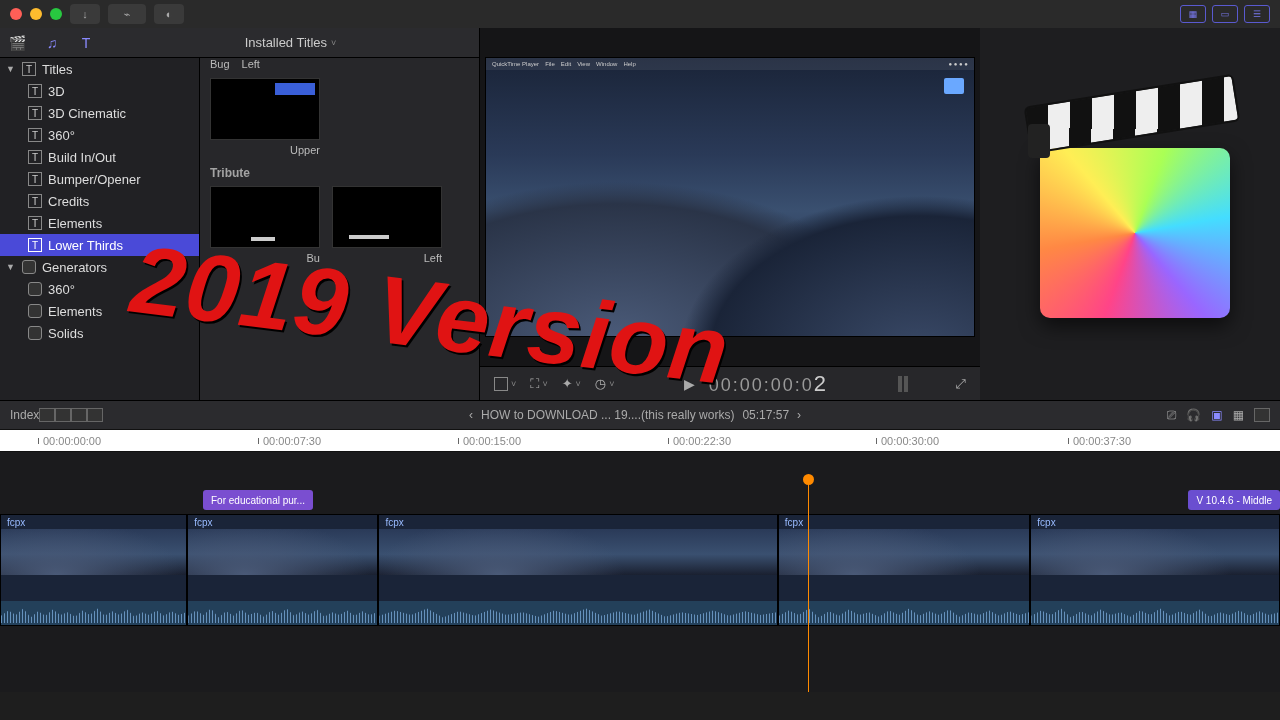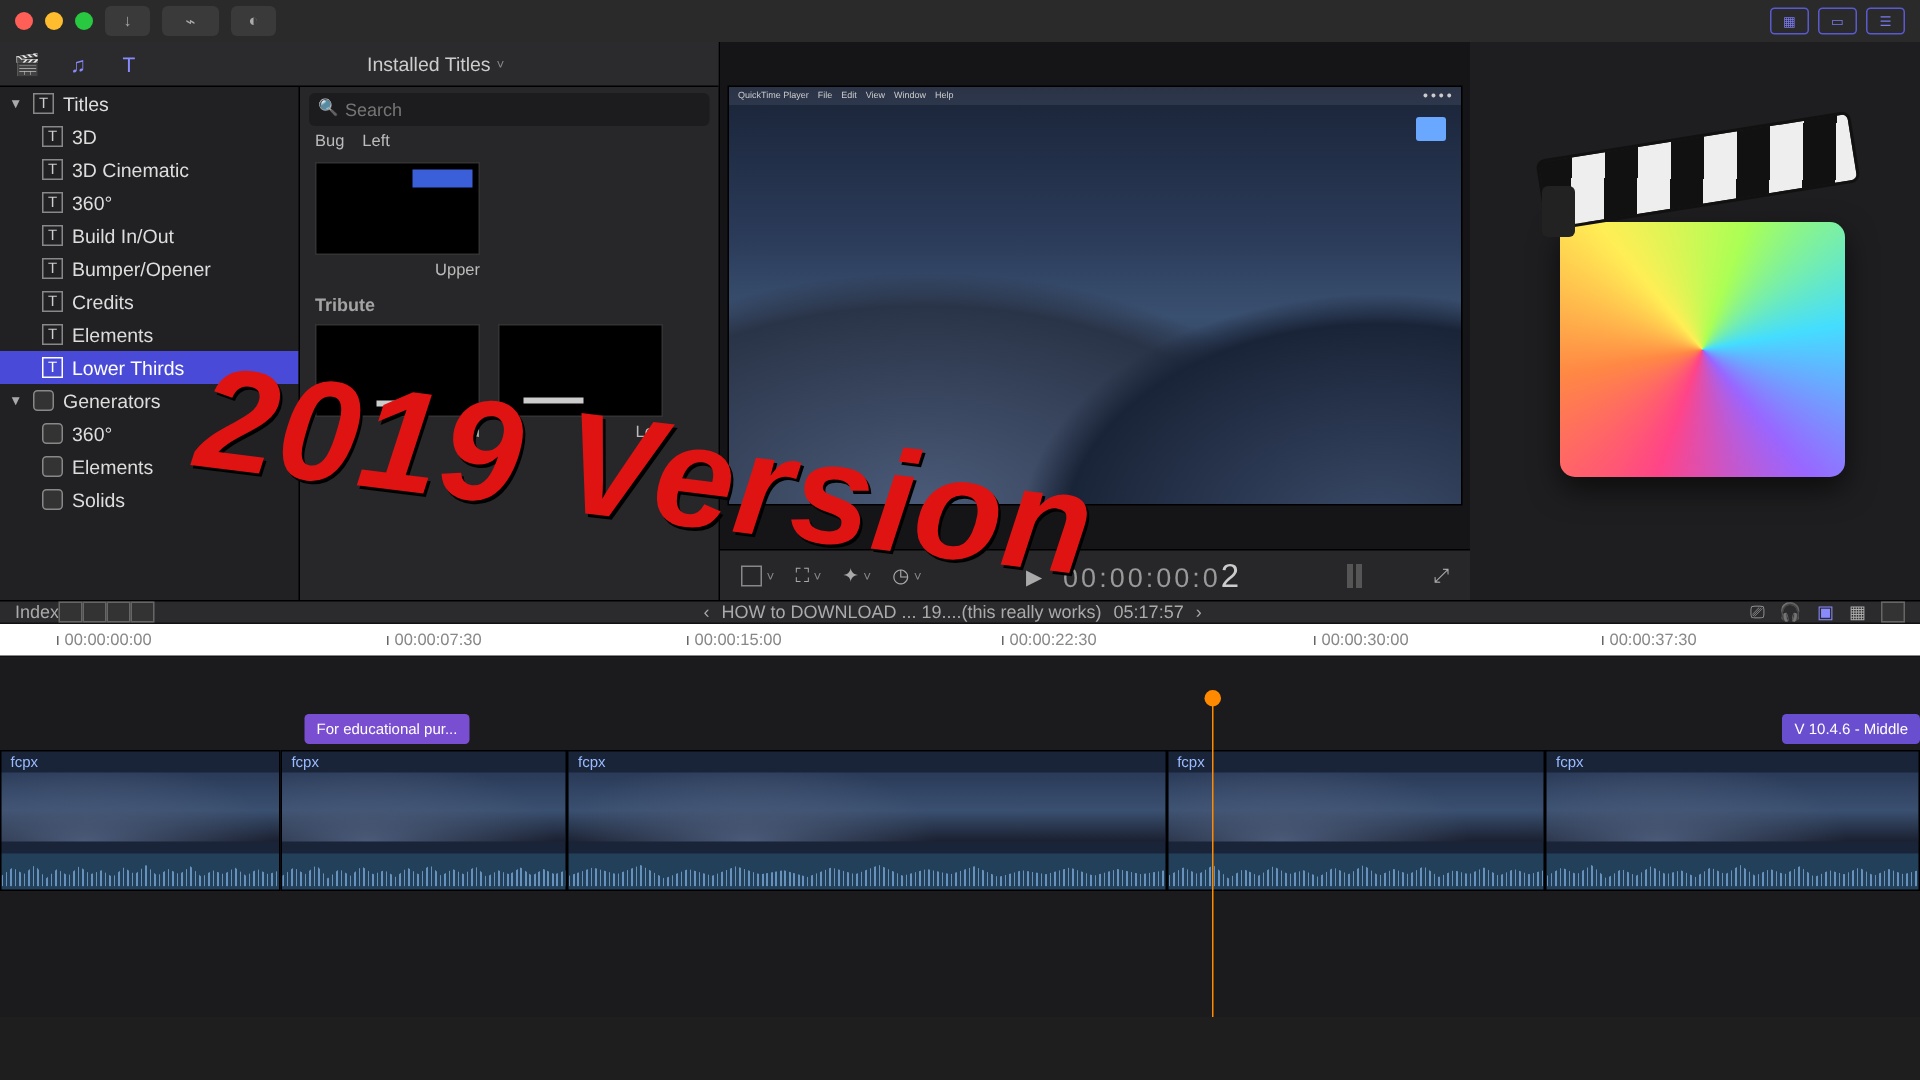--- a/index.html
+++ b/index.html
@@ -80,36 +80,36 @@
 
 .right-col { width: 300px; background: #1e1e20; position: relative; }
 
 
 .app-icon { position: absolute; width: 210px; height: 250px; right: 40px; top: 40px; }
 .app-icon .board { width: 190px; height: 170px; border-radius: 10px; background: conic-gradient(from 200deg at 50% 50%, #ff4488, #ff8844, #ffee55, #aaff55, #44ddff, #9966ff, #ff4488); position: absolute; bottom: 0; left: 10px; box-shadow: 0 8px 20px rgba(0,0,0,.6); }
 .app-icon .clapper { position: absolute; top: 22px; left: -4px; width: 212px; height: 48px; background: repeating-linear-gradient(100deg, #111 0 22px, #eee 22px 44px); border-radius: 6px; transform: rotate(-9deg); border: 2px solid #111; }
 .app-icon .hinge { position: absolute; left: -2px; top: 56px; width: 22px; height: 34px; background: #222; border-radius: 4px; }
 
 
-.tl-strip { height: 16px; background: #2b2b2e; display: flex; align-items: center; padding: 0 10px; color: #aaa; font-size: 12px; border-top: 1px solid #000; border-bottom: 1px solid #111; }
+.tl-strip { height: 30px; background: #2b2b2e; display: flex; align-items: center; padding: 0 10px; color: #aaa; font-size: 12px; border-top: 1px solid #000; border-bottom: 1px solid #111; }
 .tl-strip .mini-ico { width: 16px; height: 14px; border: 1px solid #666; background: #333; }
 .tl-strip .spacer { flex: 1; }
 .tl-strip .nav { display:flex; align-items:center; gap:8px; }
 .tl-strip .right-icons { display:flex; gap:10px; align-items:center; }
 
 
 .ruler { height: 22px; background: #ffffff; display: flex; align-items: center; color: #888; font-size: 11px; border-bottom: 1px solid #111; position: relative; }
 .ruler .tick { position: absolute; top: 0; height: 100%; display:flex; align-items:center; }
 .ruler .tick::before { content:""; width:1px; height:6px; background:#666; margin-right:4px; }
 
 
 .timeline { flex: 1; background: #1b1b1d; position: relative; height: 240px; }
 .title-clip { position: absolute; left: 203px; top: 38px; height: 20px; background: #7a4ed0; border-radius: 3px; padding: 0 8px; font-size: 10px; color: #fff; display: flex; align-items: center; max-width: 150px; overflow: hidden; white-space: nowrap; }
 .title-clip.right { left: auto; right: 0; background: #6a4ed0; max-width: 120px; }
-.track { position: absolute; left: 0; right: 0; top: 62px; height: 94px; display: flex; }
+.track { position: absolute; left: 0; right: 0; top: 62px; height: 112px; display: flex; }
 .clip { height: 100%; background: #1a2438; border: 1px solid #000; position: relative; overflow: hidden; }
 .clip .name { position: absolute; left: 6px; top: 2px; font-size: 10px; color: #9bf; }
 .clip .visual { position: absolute; left:0; right:0; top:14px; height:46px; background: linear-gradient(180deg, #2a3a58 0%, #3a5070 55%, #1a2030 100%); }
 .clip .visual::after { content:""; position:absolute; inset:0; background: radial-gradient(ellipse 180px 80px at 30% 100%, #4a5a78 0%, transparent 70%); }
 .clip .audio { position: absolute; left:0; right:0; bottom:0; height:24px; background: #23405a; }
 .clip .wave { position:absolute; left:0; right:0; bottom:2px; height:18px; background: repeating-linear-gradient(90deg, rgba(130,180,230,.7) 0 1px, transparent 1px 3px); clip-path: polygon(0 60%, 4% 30%, 8% 55%, 12% 20%, 16% 70%, 20% 35%, 24% 60%, 28% 25%, 32% 55%, 36% 40%, 40% 65%, 44% 30%, 48% 55%, 52% 20%, 56% 60%, 60% 35%, 64% 55%, 68% 25%, 72% 65%, 76% 40%, 80% 55%, 84% 30%, 88% 60%, 92% 35%, 96% 55%, 100% 40%, 100% 100%, 0 100%); }
 .playhead { position: absolute; top: 28px; bottom: 0; width: 1px; background: #ff8a00; left: 808px; }
 .playhead::before { content:""; position:absolute; top:-6px; left:-5px; width:11px; height:11px; background:#ff8a00; border-radius:50%; }
 
 
@@ -198,25 +198,20 @@
             <span class="g-icon"></span>
             <span>Elements</span>
           </div>
         <div class="tree-item child">
             <span class="g-icon"></span>
             <span>Solids</span>
           </div>
       </div>
 
       <div class="thumbs">
-        <div class="search-row">
-          <div class="search-wrap">
-            <input type="text" placeholder="Search" style="">
-          </div>
-        </div>
         <div class="thumb-row first">
           <div class="thumb-cell">
             <div class="thumb-label">Bug</div>
           </div>
           <div class="thumb-cell">
             <div class="thumb-label">Left</div>
           </div>
         </div>
         <div class="thumb-row">
           <div class="thumb-cell">

